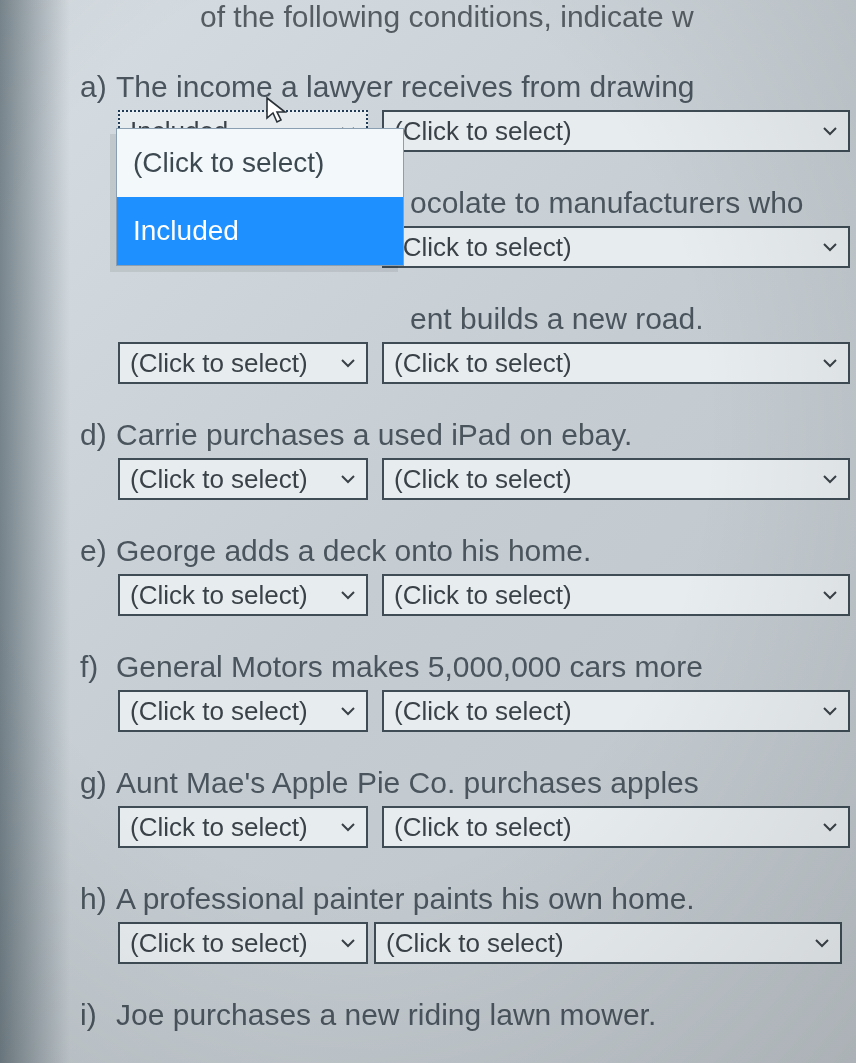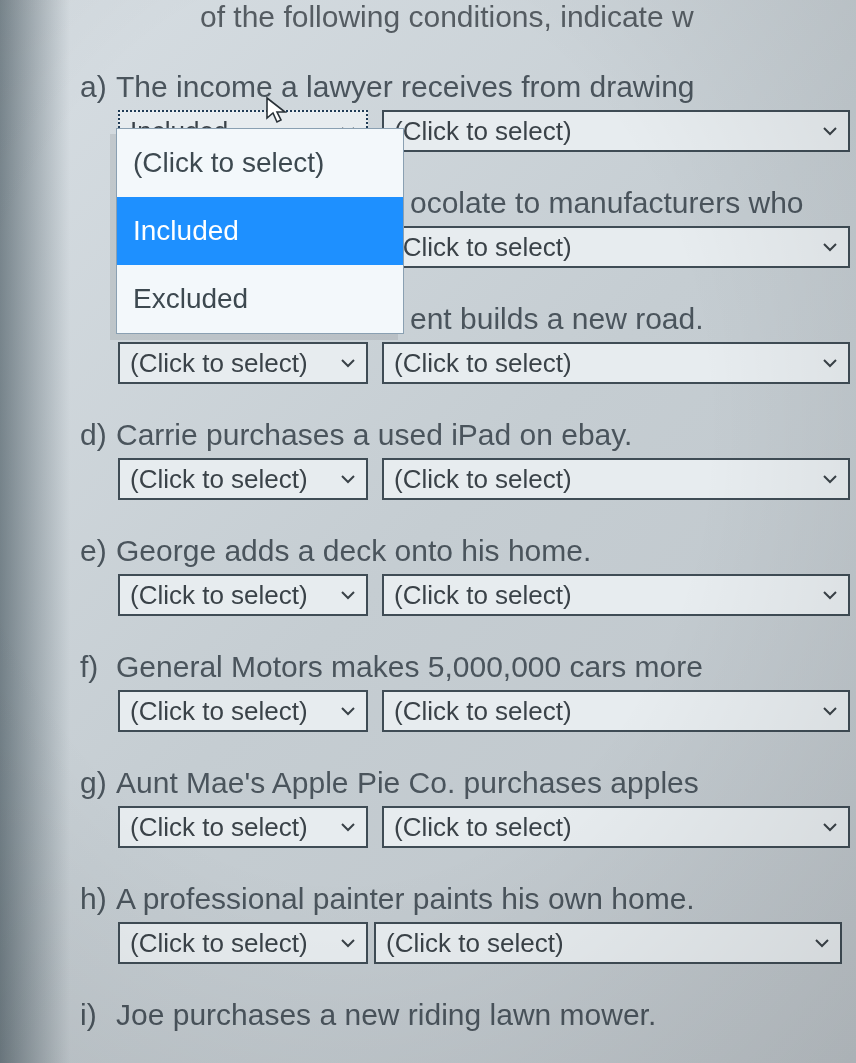--- a/index.html
+++ b/index.html
@@ -308,21 +308,20 @@
     <div class="qtext">
       <span class="qlabel">i)</span><span>Joe purchases a new riding lawn mower.</span>
     </div>
   </div>
 
 </div>
 
 <div class="dropdown">
   <div class="opt">(Click to select)</div>
   <div class="opt highlight">Included</div>
-  <div class="opt">Excluded</div>
 </div>
 
 <div class="cursor">
   <svg width="26" height="30" viewBox="0 0 26 30">
     <path d="M2 2 L2 22 L8 17 L12 26 L16 24 L12 16 L20 16 Z" fill="#ffffff" stroke="#2a3238" stroke-width="1.6"></path>
   </svg>
 </div>
 
 <div class="left-shadow"></div>
 <div class="vignette"></div>

